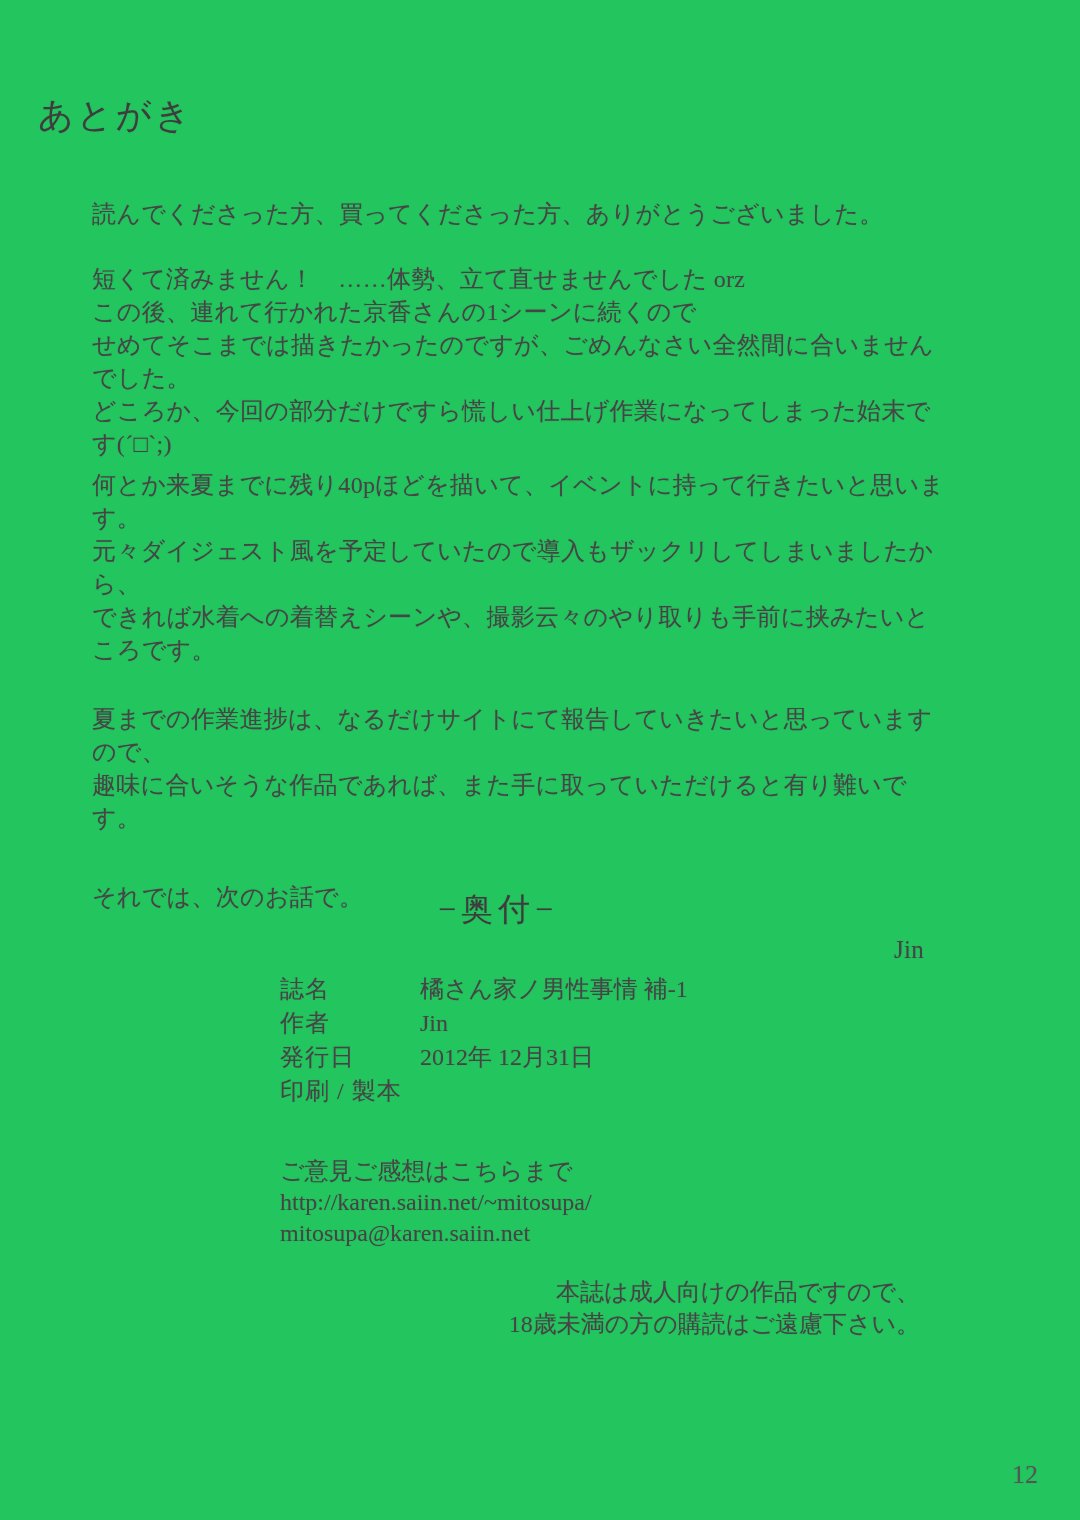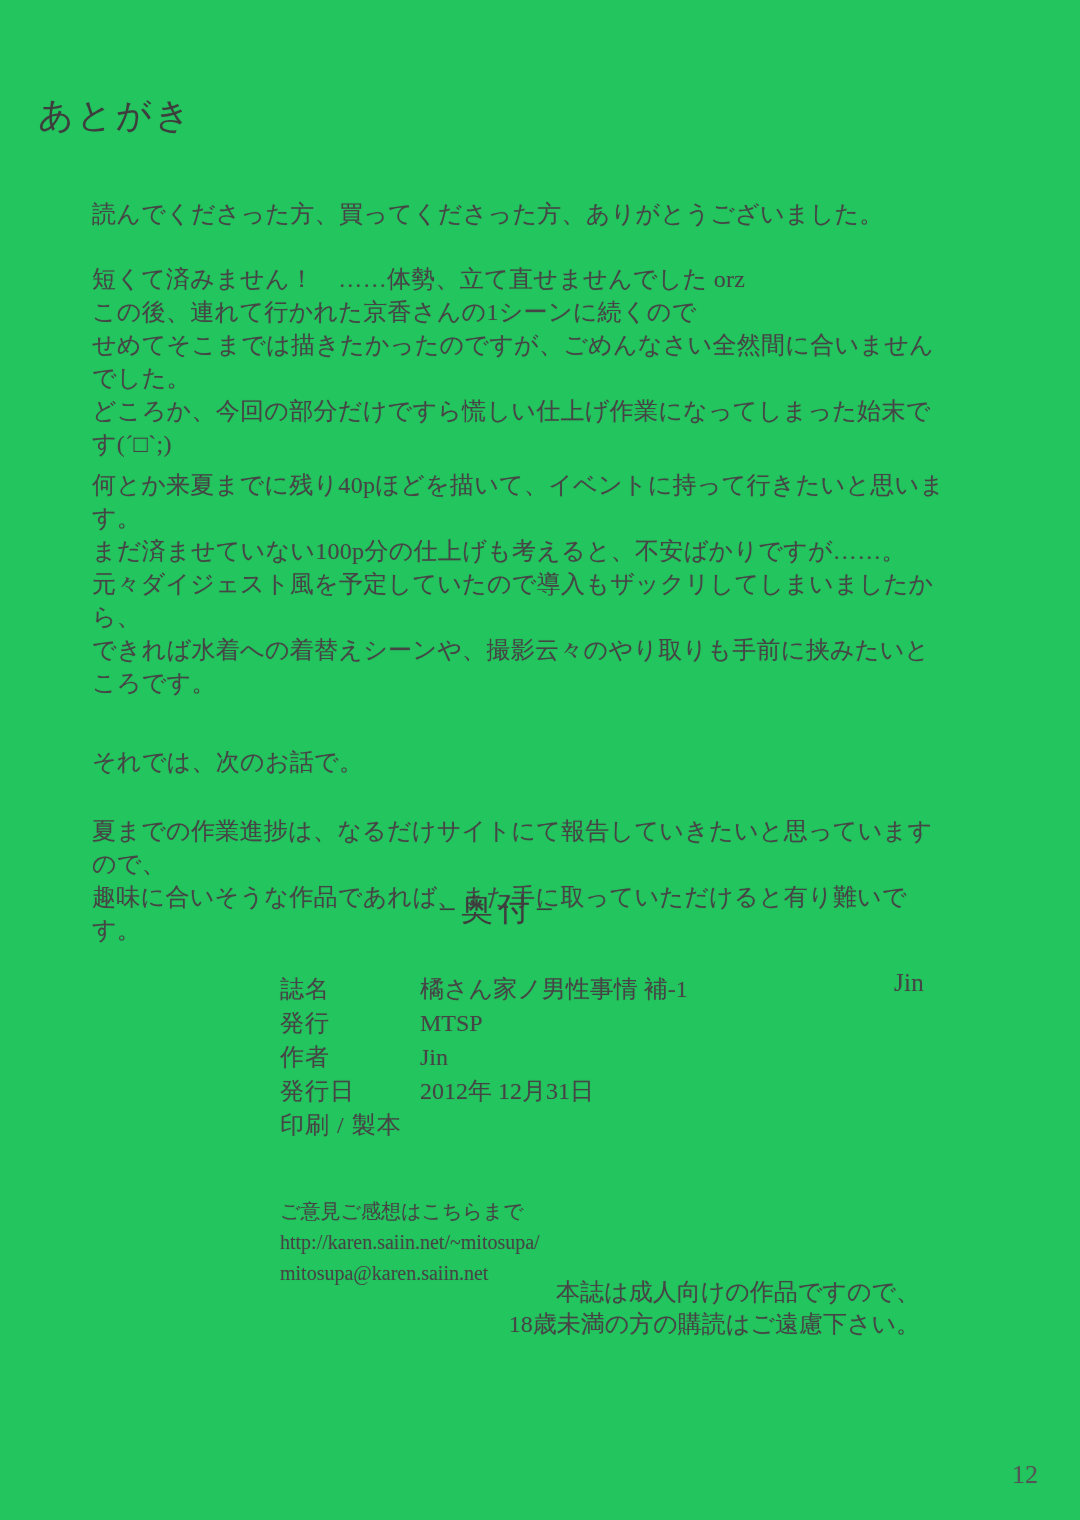--- a/index.html
+++ b/index.html
@@ -68,23 +68,22 @@
     width: 140px;
     flex: 0 0 140px;
     letter-spacing: 1px;
   }
   .colophon-value { flex: 1; }
   .contact-block {
     position: absolute;
     left: 280px;
     top: 1156px;
     width: 640px;
-    font-size: 20px;
+    font-size: 24px;
     line-height: 31px;
-    margin-top: 40px;
   }
   .notice-block {
     position: absolute;
     left: 280px;
     top: 1276px;
     width: 640px;
     font-size: 24px;
     line-height: 32px;
     text-align: right;
   }
@@ -111,47 +110,42 @@
 
     <div class="para para-2">
       <div class="txt">短くて済みません！　……体勢、立て直せませんでした orz</div>
       <div class="txt">この後、連れて行かれた京香さんの1シーンに続くので</div>
       <div class="txt">せめてそこまでは描きたかったのですが、ごめんなさい全然間に合いませんでした。</div>
       <div class="txt">どころか、今回の部分だけですら慌しい仕上げ作業になってしまった始末です(´□`;)</div>
     </div>
 
     <div class="para para-3">
       <div class="txt">何とか来夏までに残り40pほどを描いて、イベントに持って行きたいと思います。</div>
-      <div class="txt">まだ済ませていない100p分の仕上げも考えると、不安ばかりですが……。</div>
       <div class="txt">元々ダイジェスト風を予定していたので導入もザックリしてしまいましたから、</div>
       <div class="txt">できれば水着への着替えシーンや、撮影云々のやり取りも手前に挟みたいところです。</div>
-    </div>
-
-    <div class="para para-5">
-      <div class="txt">それでは、次のお話で。</div>
     </div>
 
     <div class="para para-4">
       <div class="txt">夏までの作業進捗は、なるだけサイトにて報告していきたいと思っていますので、</div>
       <div class="txt">趣味に合いそうな作品であれば、また手に取っていただけると有り難いです。</div>
+    </div>
+
+    <div class="para para-5">
+      <div class="txt">それでは、次のお話で。</div>
     </div>
 
     <div class="signature txt">Jin</div>
   </div>
 
   <div class="okuzuke-heading txt">−奥付−</div>
 
   <div class="colophon-table">
     <div class="colophon-row">
       <div class="colophon-label txt">誌名</div>
       <div class="colophon-value txt">橘さん家ノ男性事情 補-1</div>
-    </div>
-    <div class="colophon-row">
-      <div class="colophon-label txt">発行</div>
-      <div class="colophon-value txt">MTSP</div>
     </div>
     <div class="colophon-row">
       <div class="colophon-label txt">作者</div>
       <div class="colophon-value txt">Jin</div>
     </div>
     <div class="colophon-row">
       <div class="colophon-label txt">発行日</div>
       <div class="colophon-value txt">2012年 12月31日</div>
     </div>
     <div class="colophon-row">

